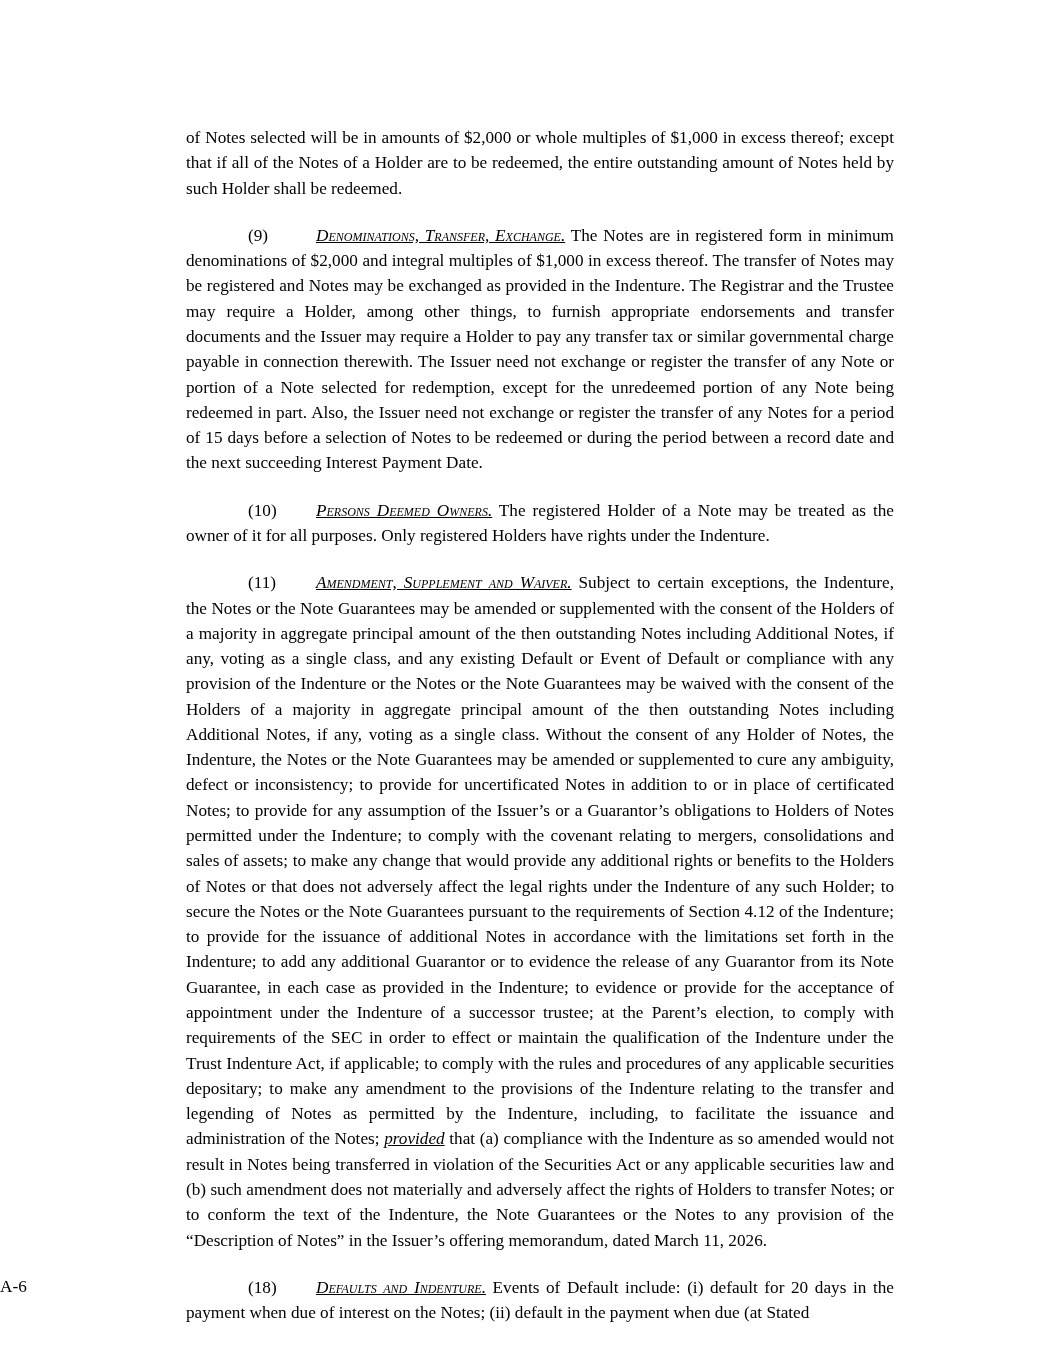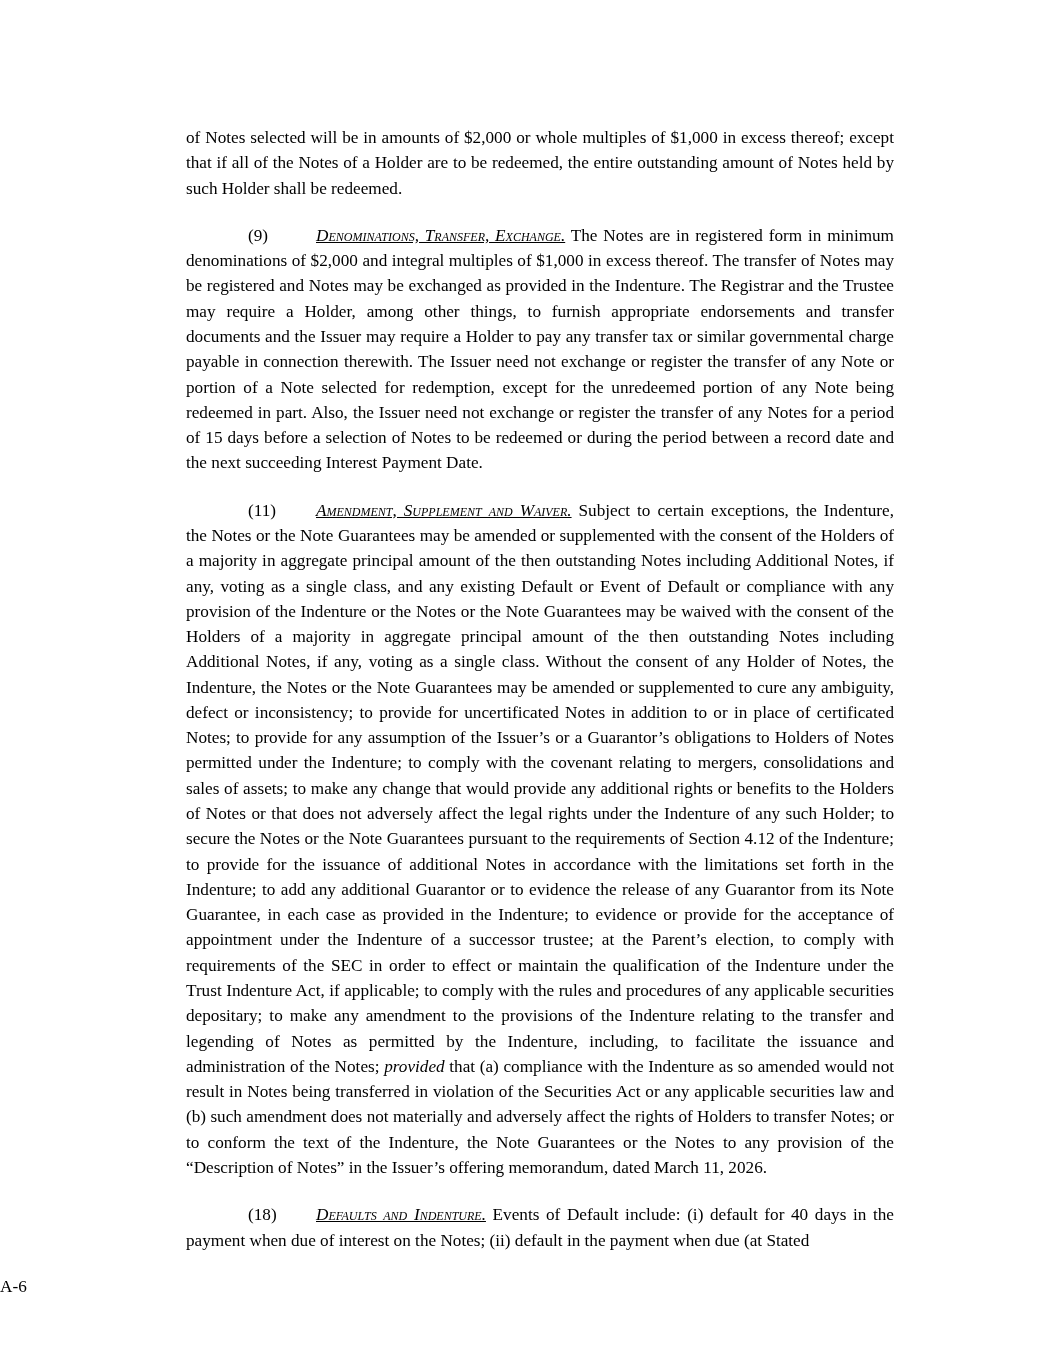--- a/index.html
+++ b/index.html
@@ -35,20 +35,21 @@
     width: 68px;
     text-indent: 0;
   }
   .sc {
     font-variant: small-caps;
     font-style: italic;
     text-decoration: underline;
   }
   .ital {
     font-style: italic;
+    text-decoration: underline;
   }
   .first-indent {
     padding-left: 62px;
   }
   .footer {
     position: absolute;
     left: 0;
     right: 0;
     bottom: 68px;
     text-align: left;
@@ -62,25 +63,28 @@
   <div class="doc-body">
 
     <p class="para">
       <span>of Notes selected will be in amounts of $2,000 or whole multiples of $1,000 in excess thereof; except that if all of the Notes of a Holder are to be redeemed, the entire outstanding amount of Notes held by such Holder shall be redeemed.</span>
     </p>
 
     <p class="para">
       <span class="first-indent"></span><span class="num">(9)</span><span class="sc">Denominations, Transfer, Exchange.</span><span>  The Notes are in registered form in minimum denominations of $2,000 and integral multiples of $1,000 in excess thereof.  The transfer of Notes may be registered and Notes may be exchanged as provided in the Indenture.  The Registrar and the Trustee may require a Holder, among other things, to furnish appropriate endorsements and transfer documents and the Issuer may require a Holder to pay any transfer tax or similar governmental charge payable in connection therewith.  The Issuer need not exchange or register the transfer of any Note or portion of a Note selected for redemption, except for the unredeemed portion of any Note being redeemed in part.  Also, the Issuer need not exchange or register the transfer of any Notes for a period of 15 days before a selection of Notes to be redeemed or during the period between a record date and the next succeeding Interest Payment Date.</span>
     </p>
 
+    <p class="para">
+      <span class="first-indent"></span><span class="num">(10)</span><span class="sc">Persons Deemed Owners.</span><span>  The registered Holder of a Note may be treated as the owner of it for all purposes.  Only registered Holders have rights under the Indenture.</span>
+    </p>
 
     <p class="para">
       <span class="first-indent"></span><span class="num">(11)</span><span class="sc">Amendment, Supplement and Waiver.</span><span>  Subject to certain exceptions, the Indenture, the Notes or the Note Guarantees may be amended or supplemented with the consent of the Holders of a majority in aggregate principal amount of the then outstanding Notes including Additional Notes, if any, voting as a single class, and any existing Default or Event of Default or compliance with any provision of the Indenture or the Notes or the Note Guarantees may be waived with the consent of the Holders of a majority in aggregate principal amount of the then outstanding Notes including Additional Notes, if any, voting as a single class.  Without the consent of any Holder of Notes, the Indenture, the Notes or the Note Guarantees may be amended or supplemented to cure any ambiguity, defect or inconsistency; to provide for uncertificated Notes in addition to or in place of certificated Notes; to provide for any assumption of the Issuer’s or a Guarantor’s obligations to Holders of Notes permitted under the Indenture; to comply with the covenant relating to mergers, consolidations and sales of assets; to make any change that would provide any additional rights or benefits to the Holders of Notes or that does not adversely affect the legal rights under the Indenture of any such Holder; to secure the Notes or the Note Guarantees pursuant to the requirements of Section 4.12 of the Indenture; to provide for the issuance of additional Notes in accordance with the limitations set forth in the Indenture; to add any additional Guarantor or to evidence the release of any Guarantor from its Note Guarantee, in each case as provided in the Indenture; to evidence or provide for the acceptance of appointment under the Indenture of a successor trustee; at the Parent’s election, to comply with requirements of the SEC in order to effect or maintain the qualification of the Indenture under the Trust Indenture Act, if applicable; to comply with the rules and procedures of any applicable securities depositary; to make any amendment to the provisions of the Indenture relating to the transfer and legending of Notes as permitted by the Indenture, including, to facilitate the issuance and administration of the Notes; </span><span class="ital">provided</span><span> that (a) compliance with the Indenture as so amended would not result in Notes being transferred in violation of the Securities Act or any applicable securities law and (b) such amendment does not materially and adversely affect the rights of Holders to transfer Notes; or to conform the text of the Indenture, the Note Guarantees or the Notes to any provision of the “Description of Notes” in the Issuer’s offering memorandum, dated March 11, 2026.</span>
     </p>
 
     <p class="para">
-      <span class="first-indent"></span><span class="num">(18)</span><span class="sc">Defaults and Indenture.</span><span>  Events of Default include: (i) default for 40 days in the payment when due of interest on the Notes; (ii) default in the payment when due (at Stated</span>
+      <span class="first-indent"></span><span class="num">(18)</span><span class="sc">Defaults and Indenture.</span><span>  Events of Default include: (i) default for 20 days in the payment when due of interest on the Notes; (ii) default in the payment when due (at Stated</span>
     </p>
 
   </div>
 
   <div class="footer">A-6</div>
 </div>
 
 </body></html>

